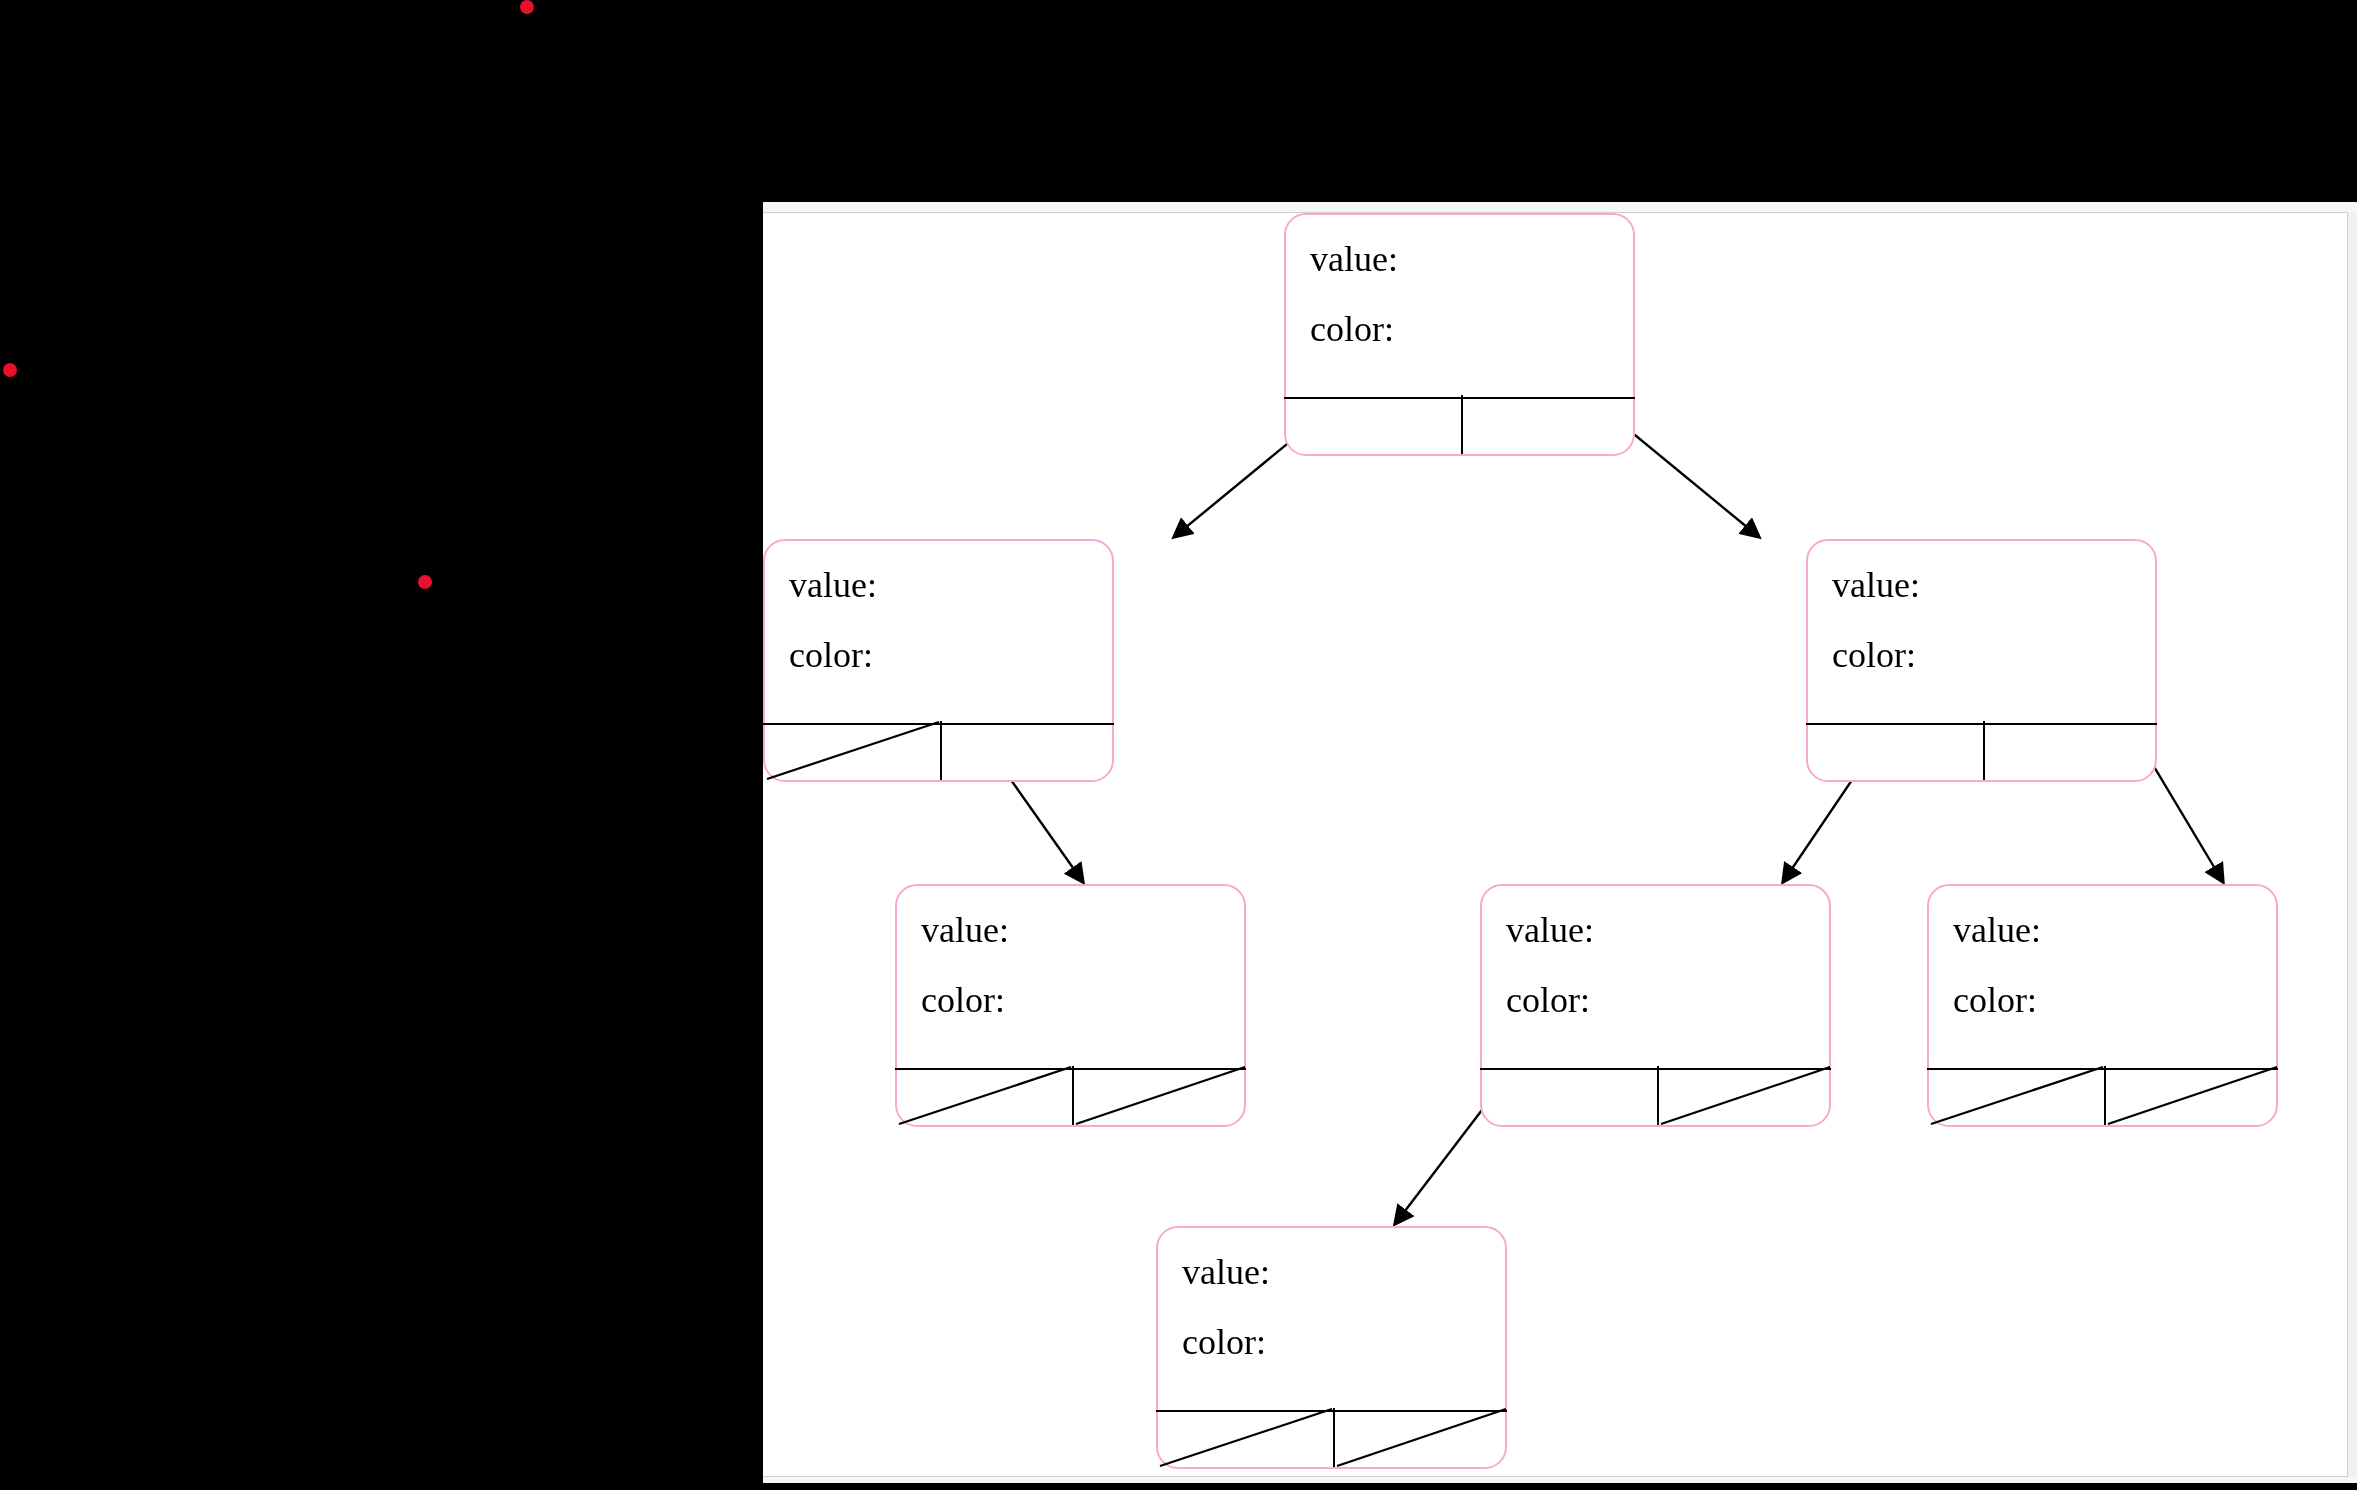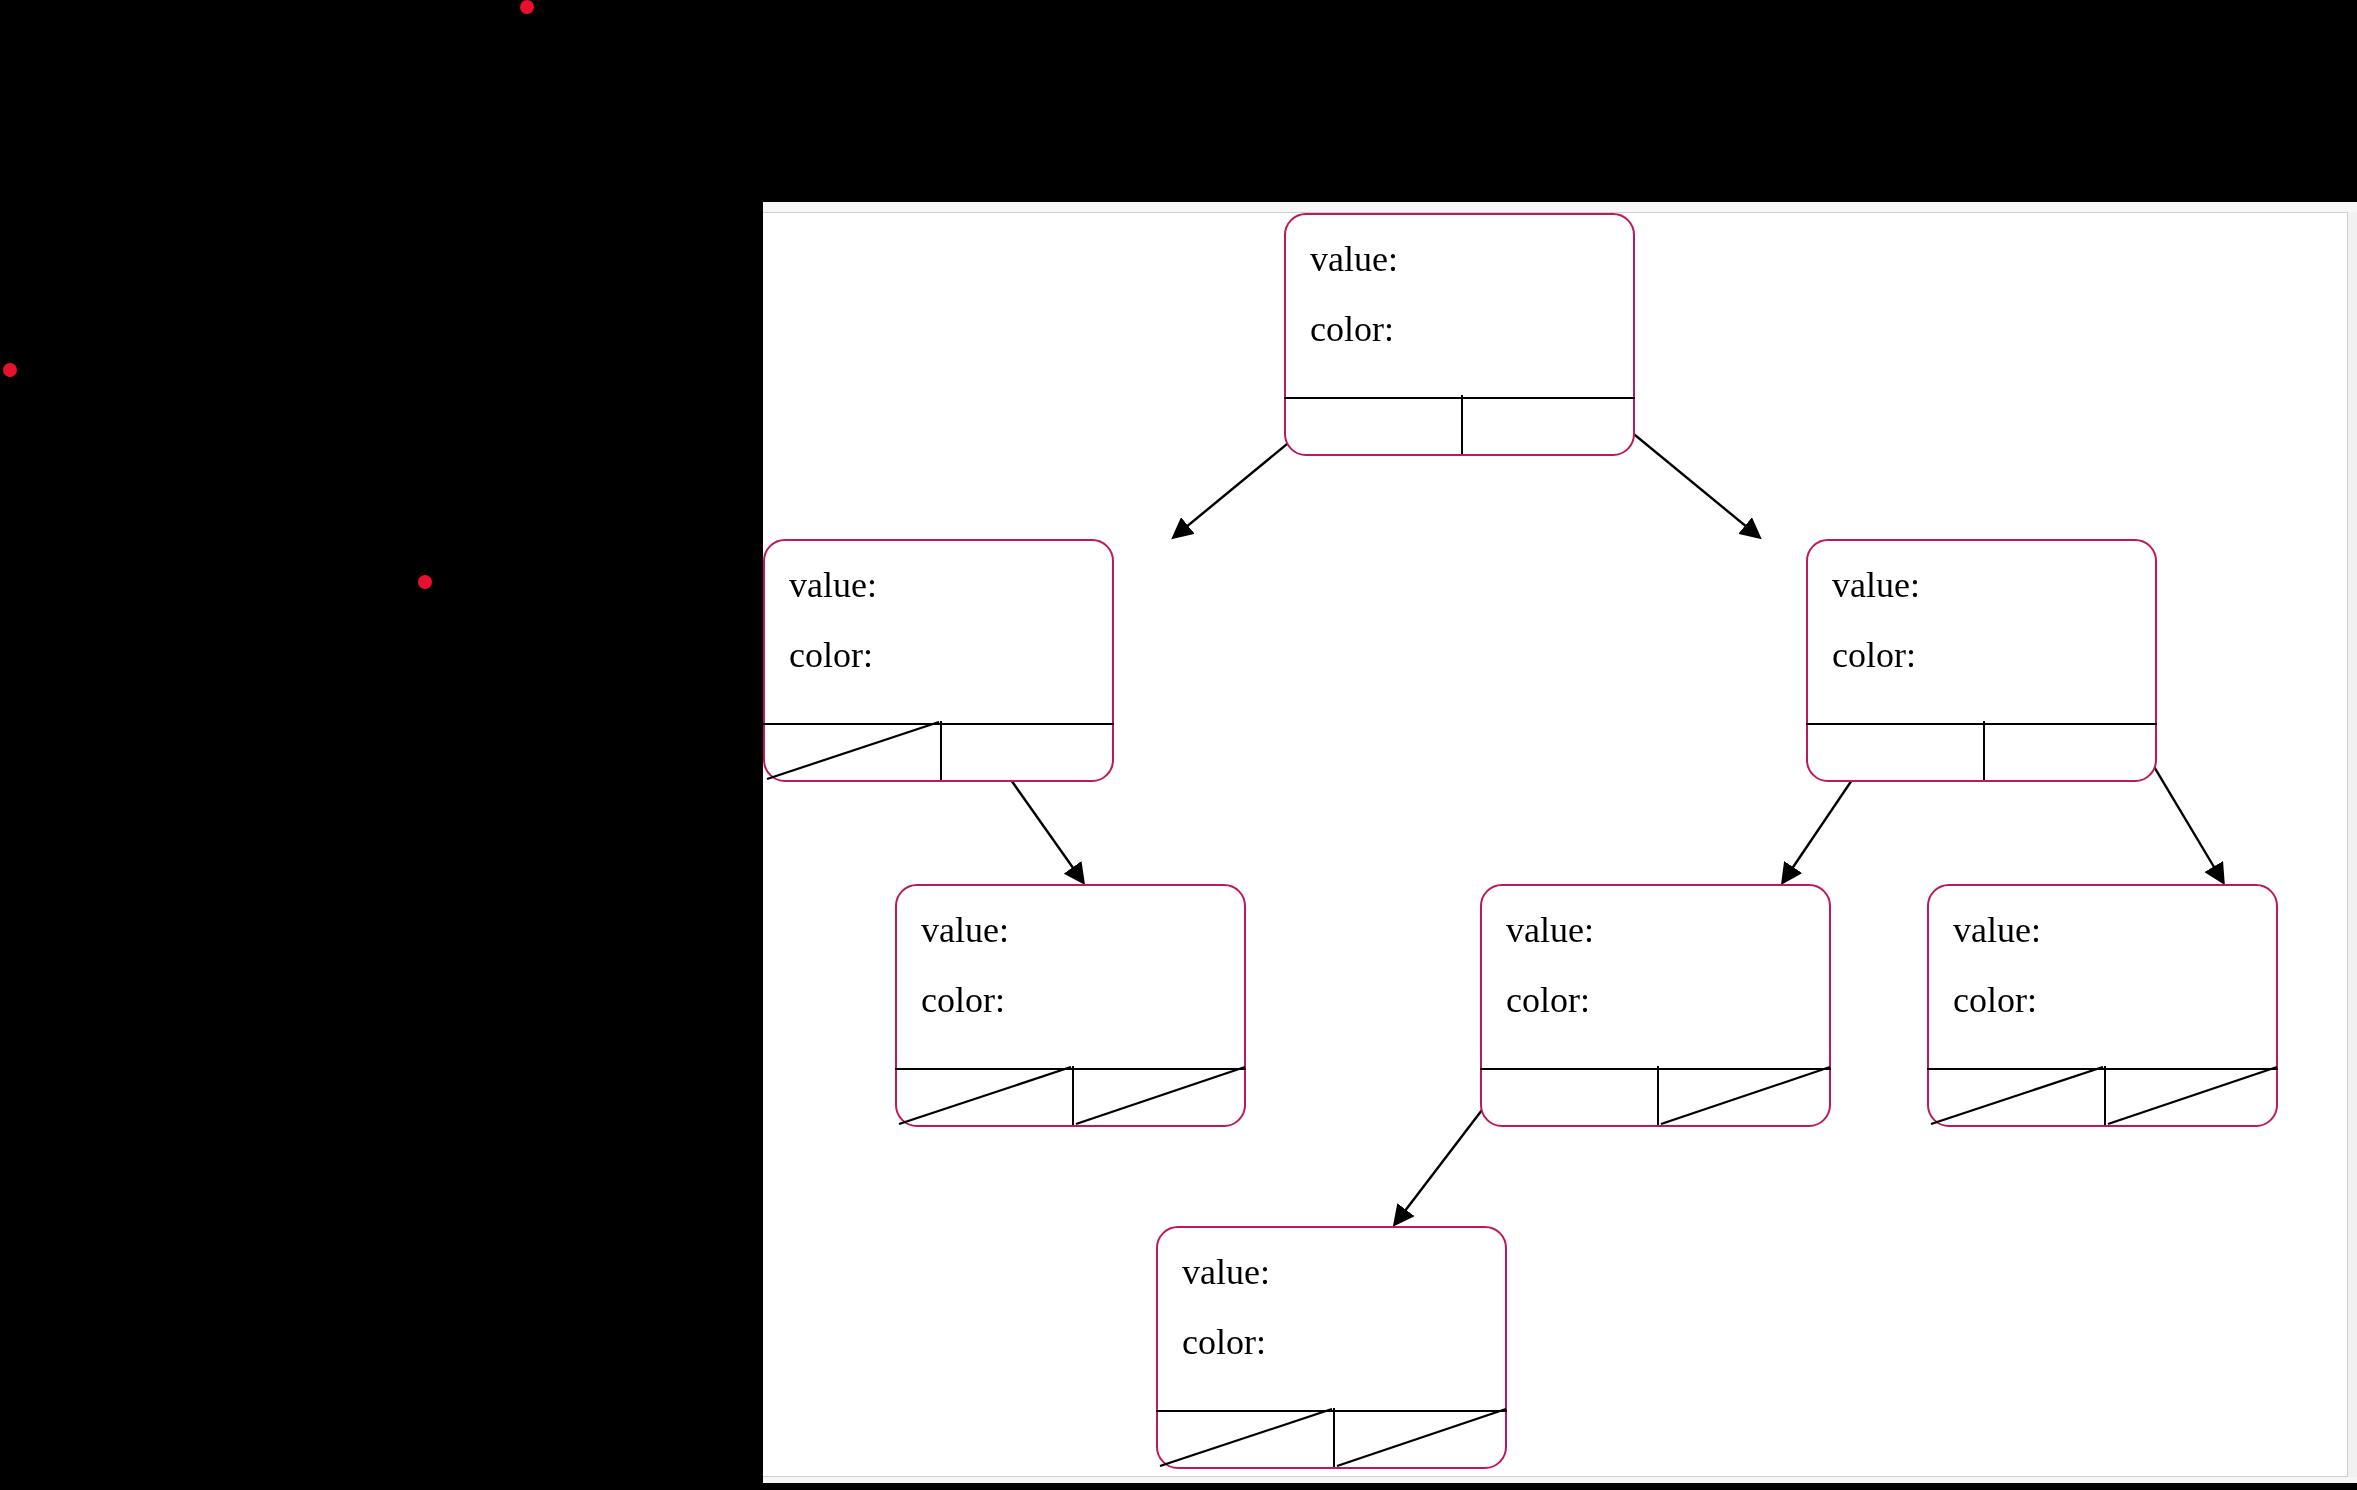--- a/index.html
+++ b/index.html
@@ -69,21 +69,21 @@
     position: absolute;
     left: 0;
     top: 0;
     width: 1594px;
     height: 1281px;
   }
   
   .tree-node {
     position: absolute;
     box-sizing: border-box;
-    border: 2px solid #be185d;
+    border: 2px solid #f9a8d4;
     border-radius: 22px;
     background: #ffffff;
   }
   .node-body {
     position: absolute;
     left: 0;
     right: 0;
     top: 0;
     padding: 26px 0 0 24px;
   }

